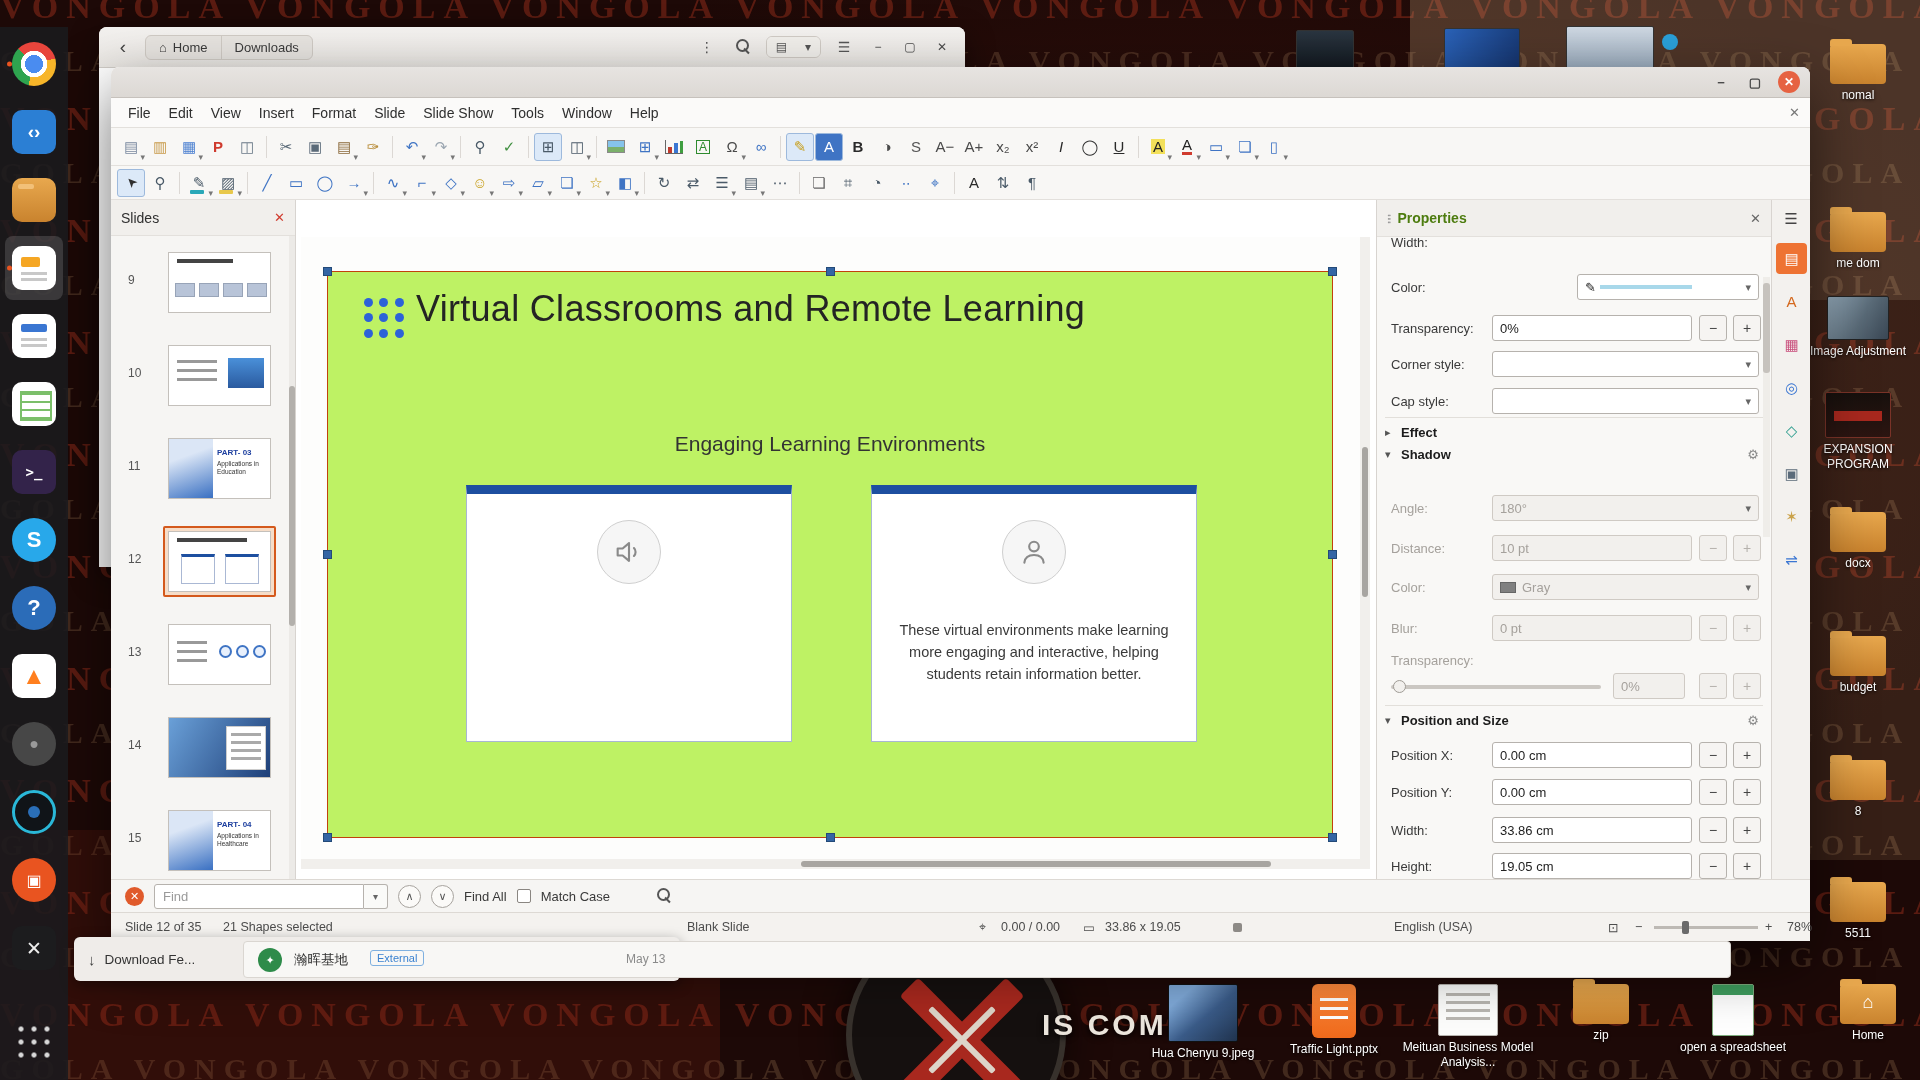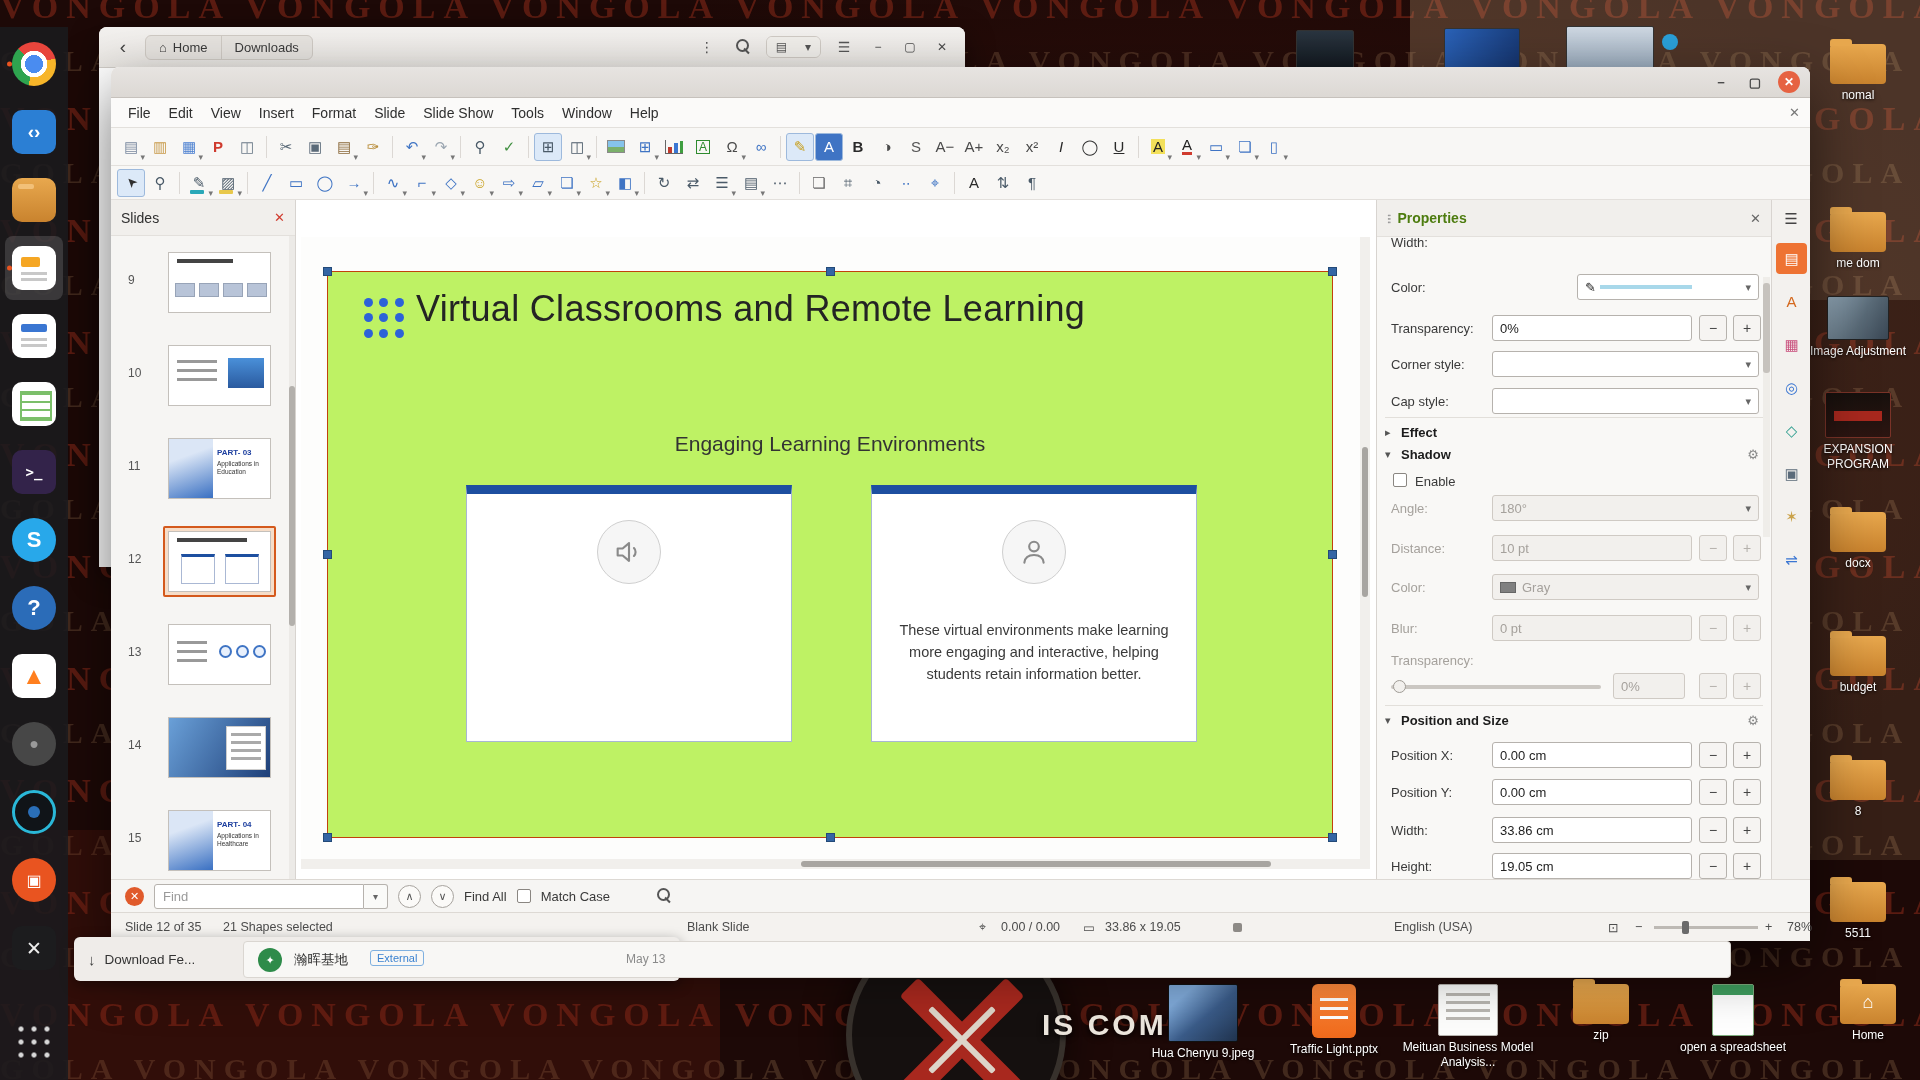--- a/index.html
+++ b/index.html
@@ -840,24 +840,20 @@
         <div class="phead" style="top:186px">
           <span class="arr">▸</span>
           <span class="ht">Effect</span>
         </div>
         <div class="phead" style="top:208px">
           <span class="arr">▾</span>
           <span class="ht">Shadow</span>
           <span class="gear">⚙</span>
         </div>
 
-        <div class="prow" style="top:230px">
-          <div class="chk"></div>
-          <span class="chklbl">Enable</span>
-        </div>
 
         <div class="prow dis" style="top:258px">
           <span class="plabel">Angle:</span>
           <div class="pfield f-dd">
               <span>180°</span>
               <span class="caret">▾</span>
             </div>
         </div>
 
         <div class="prow dis" style="top:298px">

